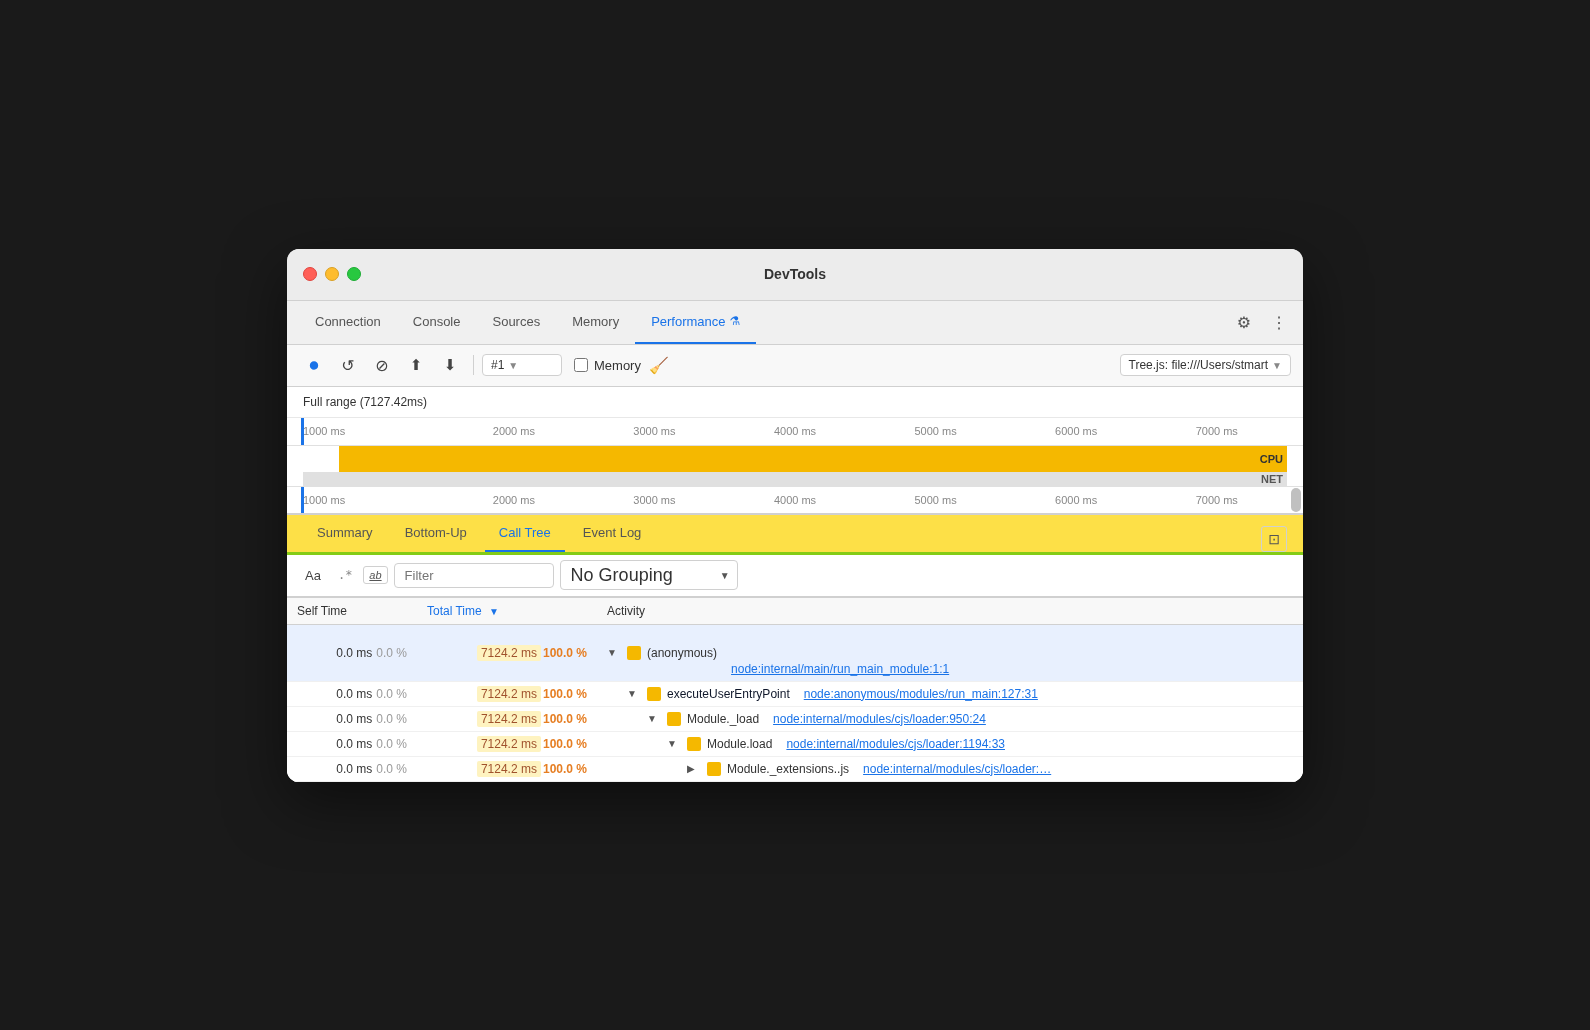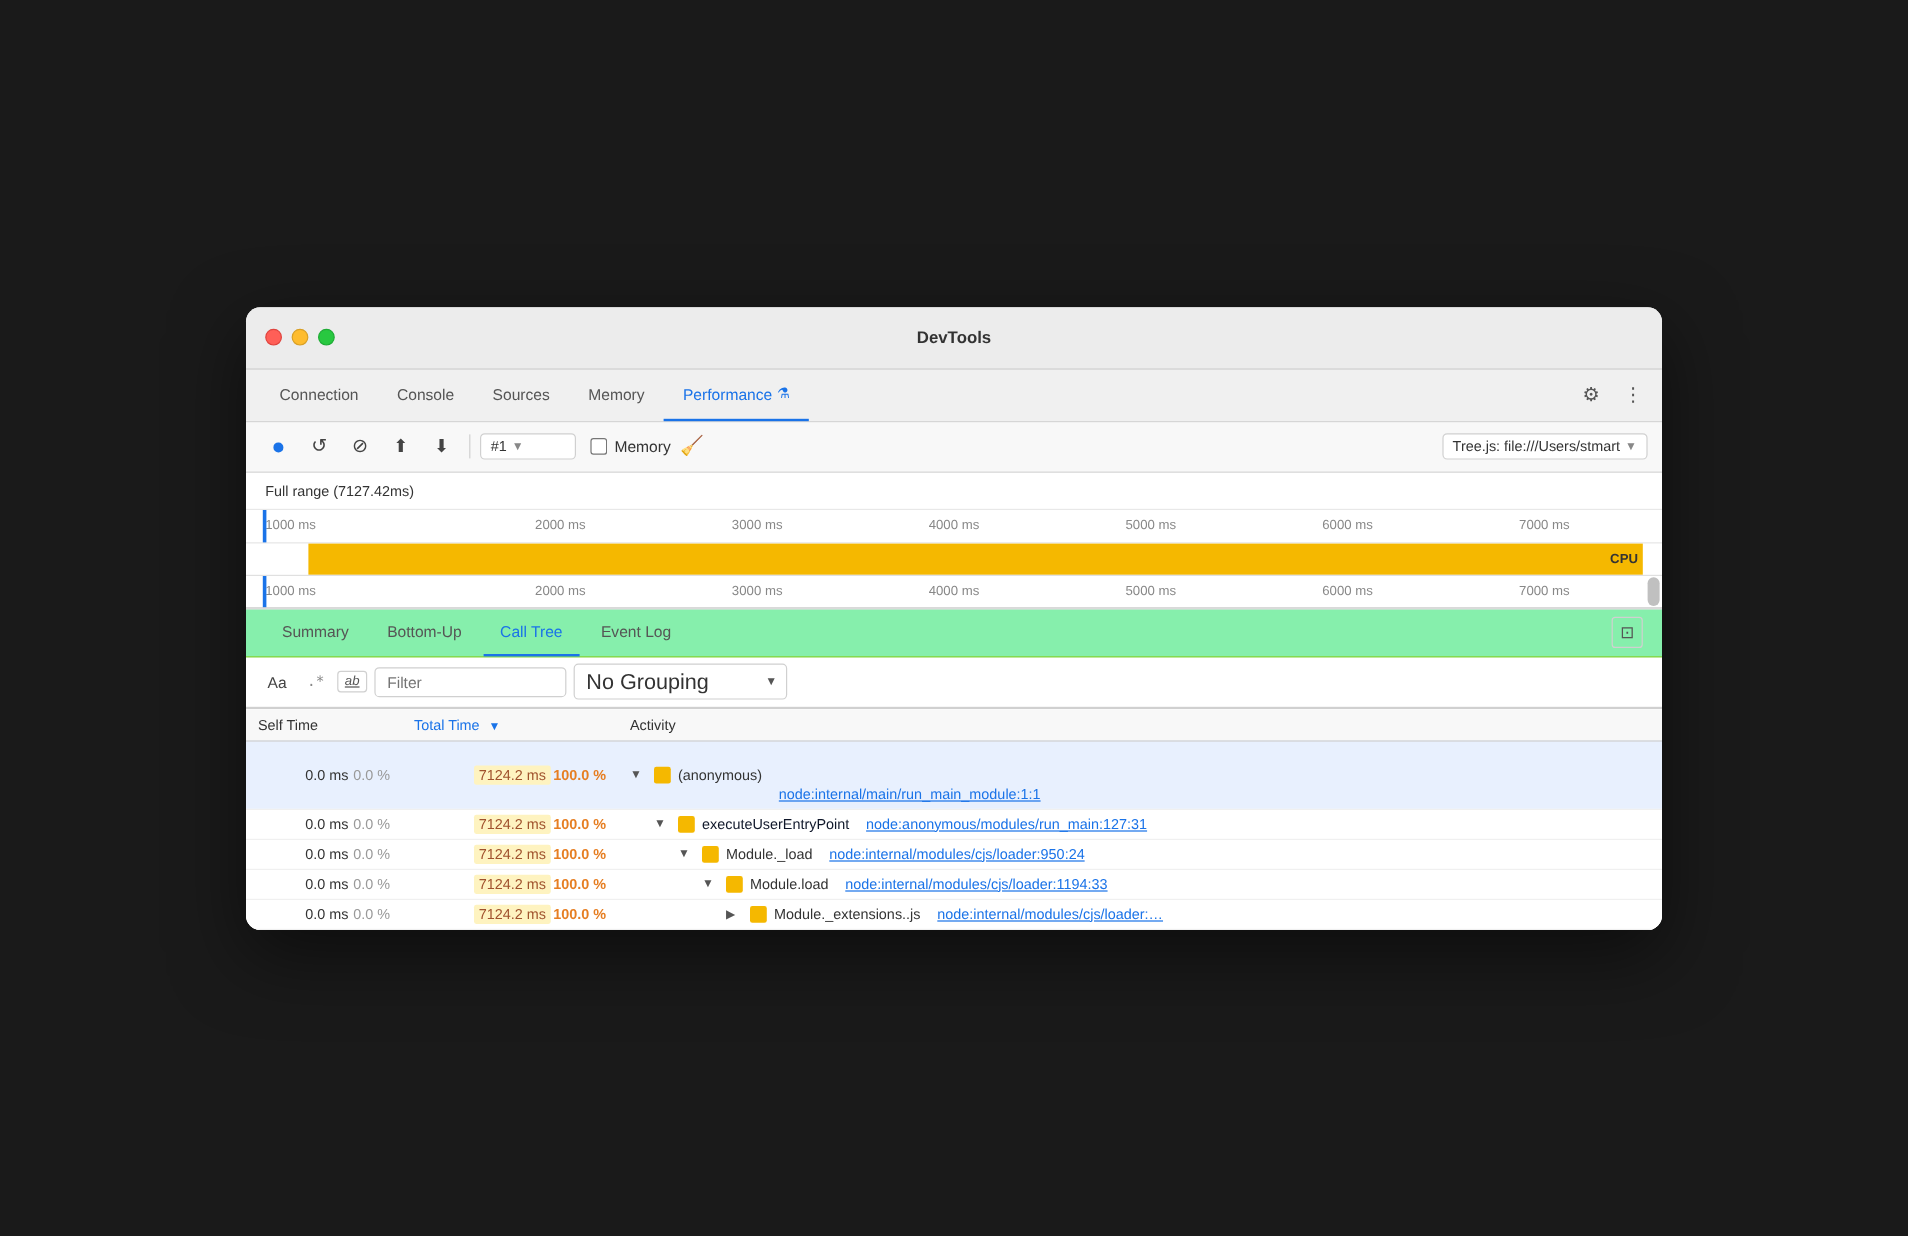--- a/index.html
+++ b/index.html
@@ -5,21 +5,21 @@
     * { box-sizing: border-box; margin: 0; padding: 0; }
     body {
       background: #1a1a1a;
       display: flex;
       justify-content: center;
       align-items: center;
       min-height: 100vh;
       font-family: -apple-system, BlinkMacSystemFont, 'Helvetica Neue', Arial, sans-serif;
     }
     .window {
-      width: 1180px;
+      width: 1016px;
       background: #f5f5f5;
       border-radius: 12px;
       overflow: hidden;
       box-shadow: 0 20px 60px rgba(0,0,0,0.5);
     }
     
     .title-bar {
       background: #ececec;
       height: 52px;
       display: flex;
@@ -241,24 +241,24 @@
     .timeline-ruler2 {
       display: flex;
       align-items: center;
       padding: 4px 0;
       height: 28px;
       border-top: 1px solid #e0e0e0;
       border-bottom: 1px solid #d0d0d0;
     }
     
     .bottom-tabs {
-      background: #86efac;
-      border-bottom: 1px solid #84cc16;
-      display: flex;
-      align-items: center;
+      background: #fde047;
+      border-bottom: 3px solid #84cc16;
+      display: flex;
+      align-items: flex-end;
       padding: 0 16px;
       height: 40px;
       gap: 4px;
     }
     .bottom-tab {
       padding: 0 14px;
       height: 100%;
       display: flex;
       align-items: center;
       font-size: 13px;
@@ -497,20 +497,26 @@
       </div>
     </div>
 
     <div class="cpu-bar-container">
       <div style="position: relative; padding-left: 36px;">
         <div class="cpu-bar"></div>
         <span class="cpu-label">CPU</span>
       </div>
     </div>
 
+    <div class="net-bar-container">
+      <div style="position: relative;">
+        <div class="net-bar"></div>
+        <span class="net-label">NET</span>
+      </div>
+    </div>
 
     <div class="timeline-ruler2" style="position:relative;">
       <div class="blue-cursor2"></div>
       <div class="ruler-marks">
         <div class="ruler-mark">1000 ms</div>
         <div class="ruler-mark">2000 ms</div>
         <div class="ruler-mark">3000 ms</div>
         <div class="ruler-mark">4000 ms</div>
         <div class="ruler-mark">5000 ms</div>
         <div class="ruler-mark">6000 ms</div>

